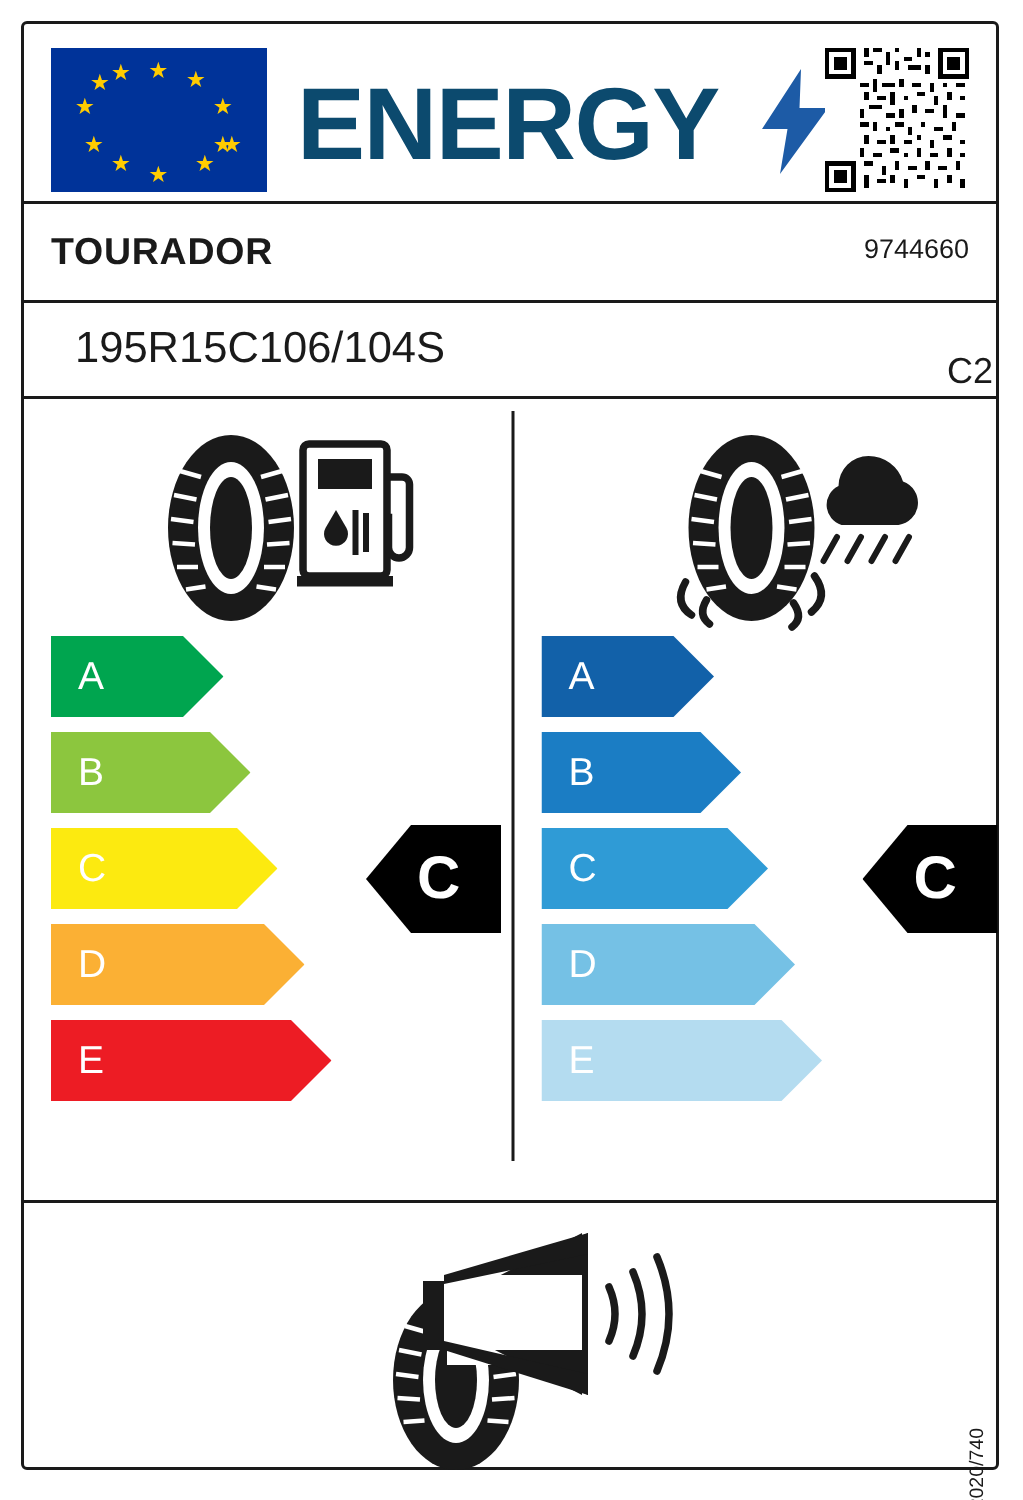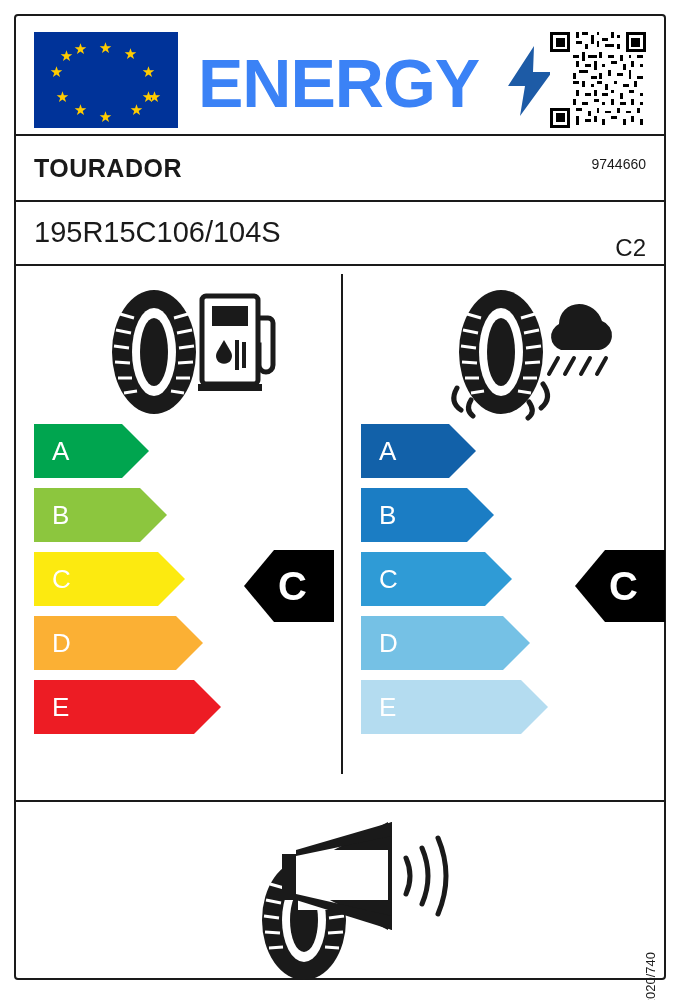--- a/index.html
+++ b/index.html
@@ -49,21 +49,21 @@
     width: 15px;
     text-align: center;
   }
   .energy-word {
     position: absolute;
     left: 182px;
     top: 28px;
     font-size: 68px;
     font-weight: bold;
     letter-spacing: -1px;
-    color: #3b82f6;
+    color: #0c4a6e;
     font-family: "Liberation Sans", sans-serif;
   }
   .bolt {
     position: absolute;
     left: 492px;
     top: 30px;
     width: 44px;
     height: 70px;
   }
   .qr {
@@ -94,27 +94,27 @@
     left: 18px;
     top: 18px;
     font-size: 25px;
     font-weight: bold;
     letter-spacing: 0.5px;
   }
   .model-code {
     position: absolute;
     right: 18px;
     top: 20px;
-    font-size: 14px;
+    font-size: 18px;
   }
 
   
   .size-row {
     position: absolute;
-    left: 0; top: 186px;
+    left: 16px; top: 186px;
     width: 100%;
     height: 72px;
   }
   .tyre-size {
     position: absolute;
     left: 18px;
     top: 14px;
     font-size: 29px;
   }
   .tyre-class {

